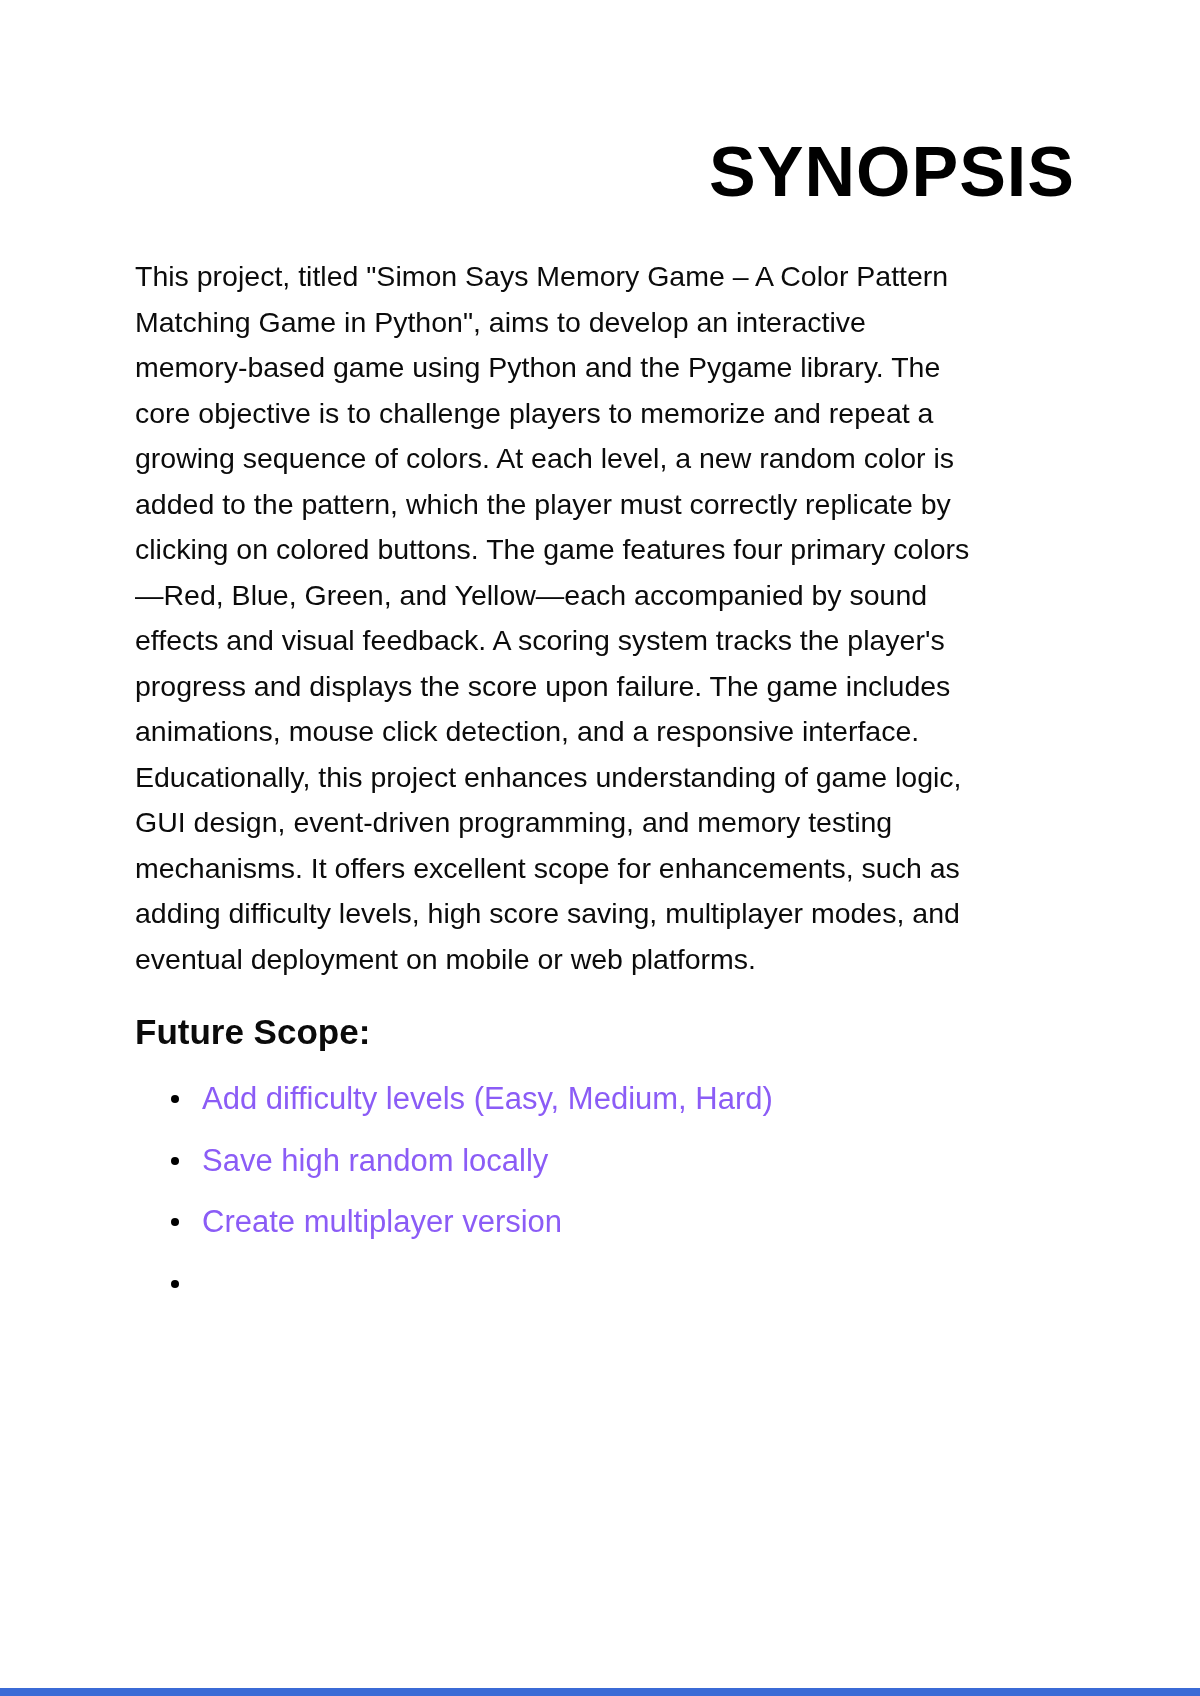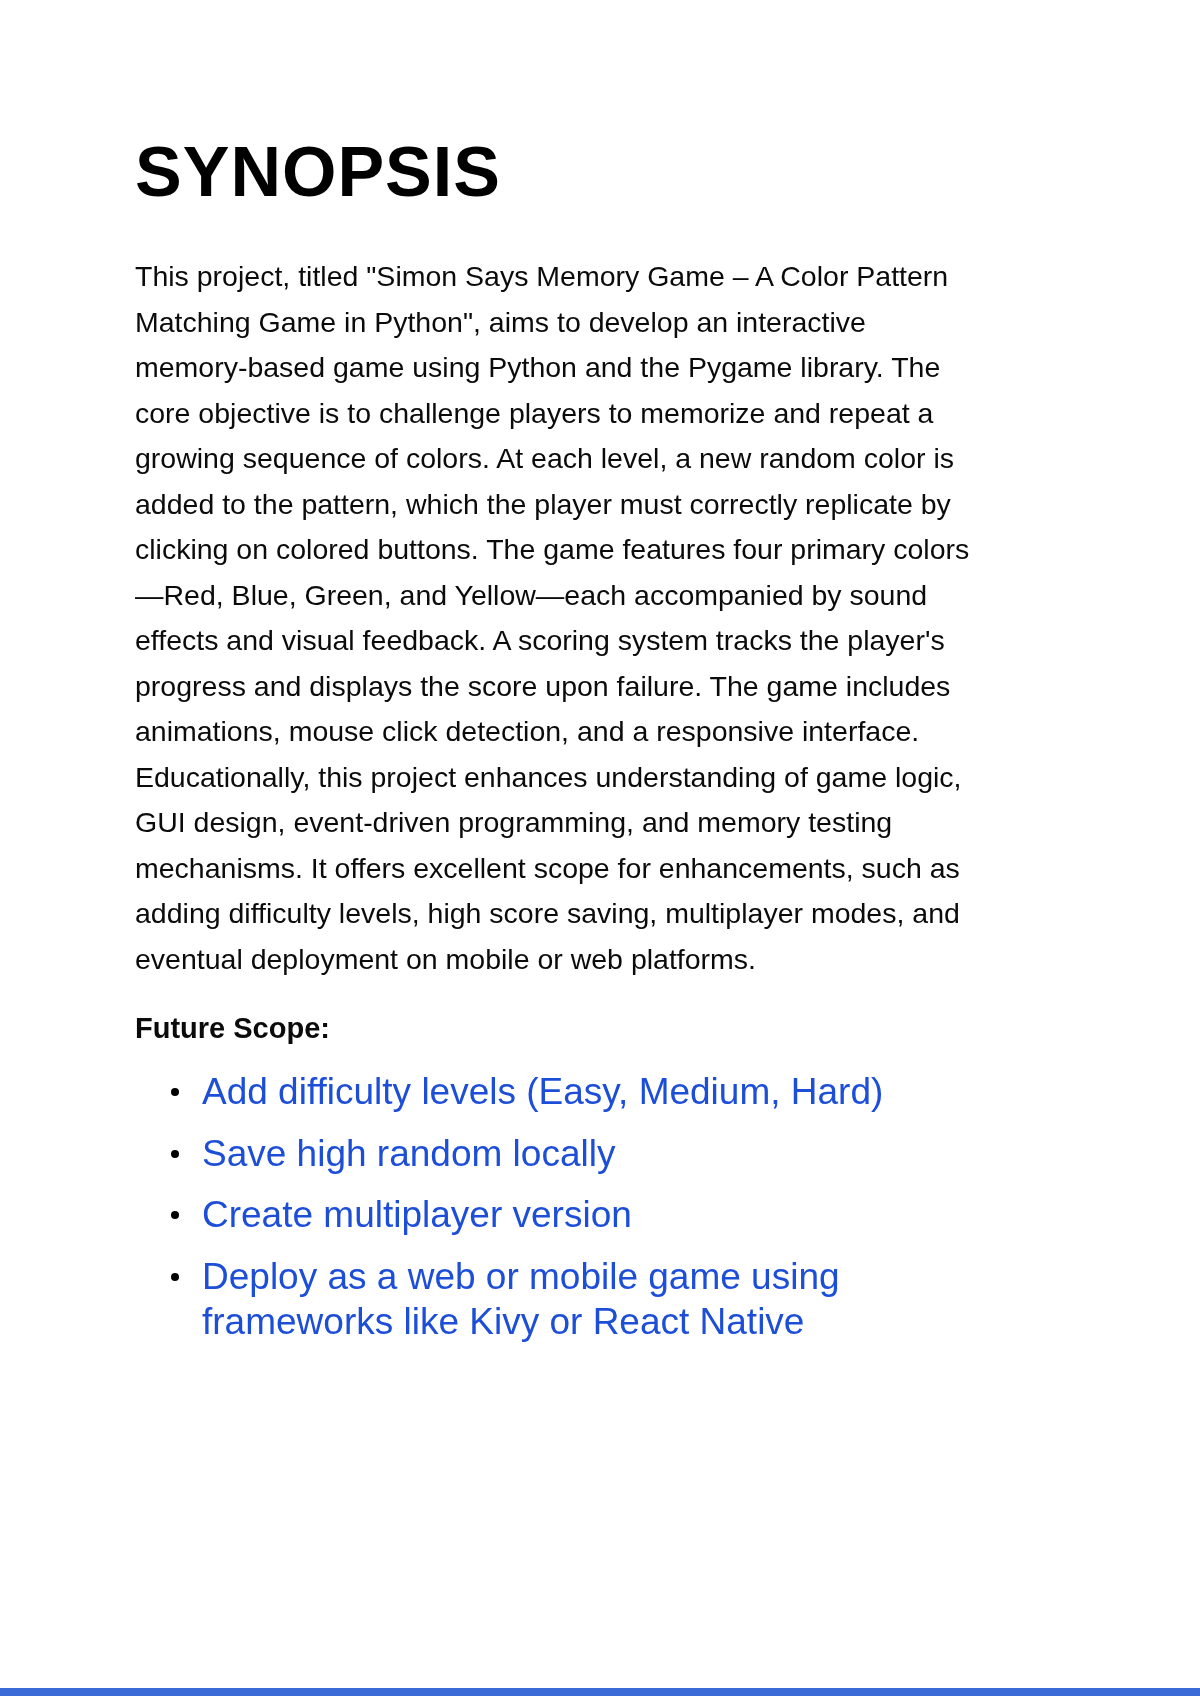--- a/index.html
+++ b/index.html
@@ -9,52 +9,52 @@
     color: #0b0b0b;
     font-family: "Liberation Sans", sans-serif;
     position: relative;
     overflow: hidden;
   }
   .page {
     padding: 132px 130px 0 135px;
     width: 1200px;
   }
   .doc-title {
-    text-align: left;
+    text-align: right;
     font-size: 70px;
     font-weight: 700;
     letter-spacing: 1px;
     color: #000000;
     margin-bottom: 42px;
     width: 940px;          
   }
   .doc-paragraph {
     font-size: 28.5px;
     line-height: 45.5px;
     width: 848px;
     color: #0b0b0b;
   }
   .scope-heading {
-    font-size: 29px;
+    font-size: 35px;
     font-weight: 700;
     margin-top: 30px;
     margin-bottom: 24px;
     color: #0b0b0b;
   }
   ul.scope-list {
     list-style: none;
     width: 848px;
   }
   ul.scope-list li {
     position: relative;
     padding-left: 67px;
-    font-size: 37px;
+    font-size: 31px;
     line-height: 45.5px;
     margin-bottom: 16px;
-    color: #1d4ed8;
+    color: #8b5cf6;
   }
   ul.scope-list li .bullet-dot {
     position: absolute;
     left: 36px;
     top: 19px;
     width: 8px;
     height: 8px;
     border-radius: 50%;
     background: #000000;
   }
@@ -86,19 +86,18 @@
     <li>
       <span class="bullet-dot"></span>
       <span>Save high random locally</span>
     </li>
     <li>
       <span class="bullet-dot"></span>
       <span>Create multiplayer version</span>
     </li>
     <li>
       <span class="bullet-dot"></span>
-      <span>Deploy as a web or mobile game using frameworks like Kivy or React Native</span>
     </li>
   </ul>
 
 </div>
 
 <div class="footer-bar" style="background: rgb(59, 107, 214);"></div>
 
 </body></html>

